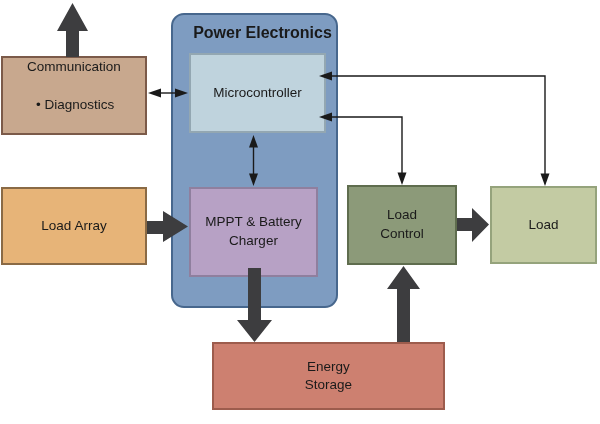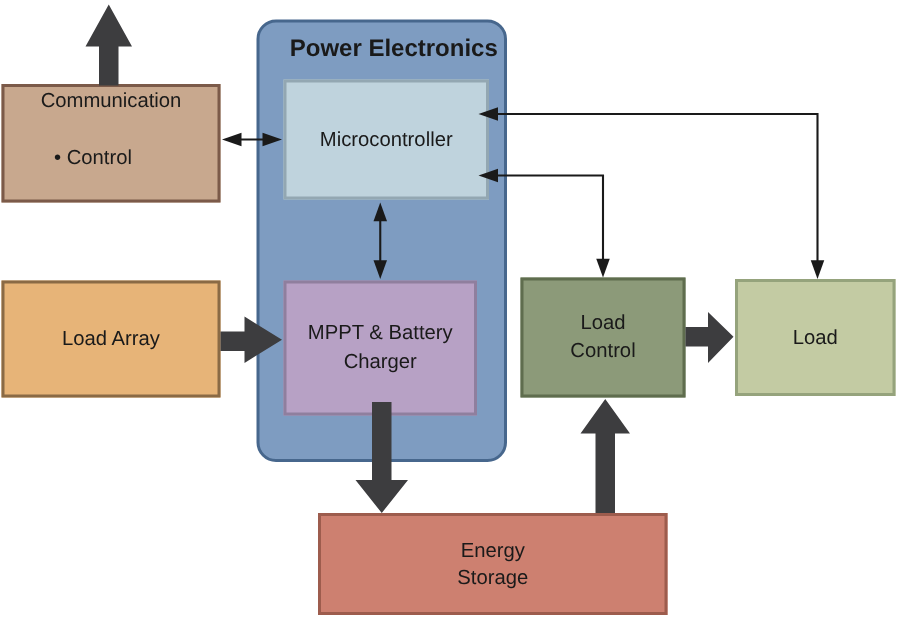--- a/index.html
+++ b/index.html
@@ -82,21 +82,21 @@
 
 <div id="stage">
 
   <div id="container-pe">
     <div id="pe-title">Power Electronics</div>
   </div>
 
   <div class="box" id="box-communication">
     <div class="comm-title">Communication</div>
     <ul class="comm-bullets">
-      <li>• Control</li>
+      <li>• Diagnostics</li>
     </ul>
   </div>
 
   <div class="box" id="box-solar">
     <span>Load Array</span>
   </div>
 
   <div class="box" id="box-micro">
     <span>Microcontroller</span>
   </div>

